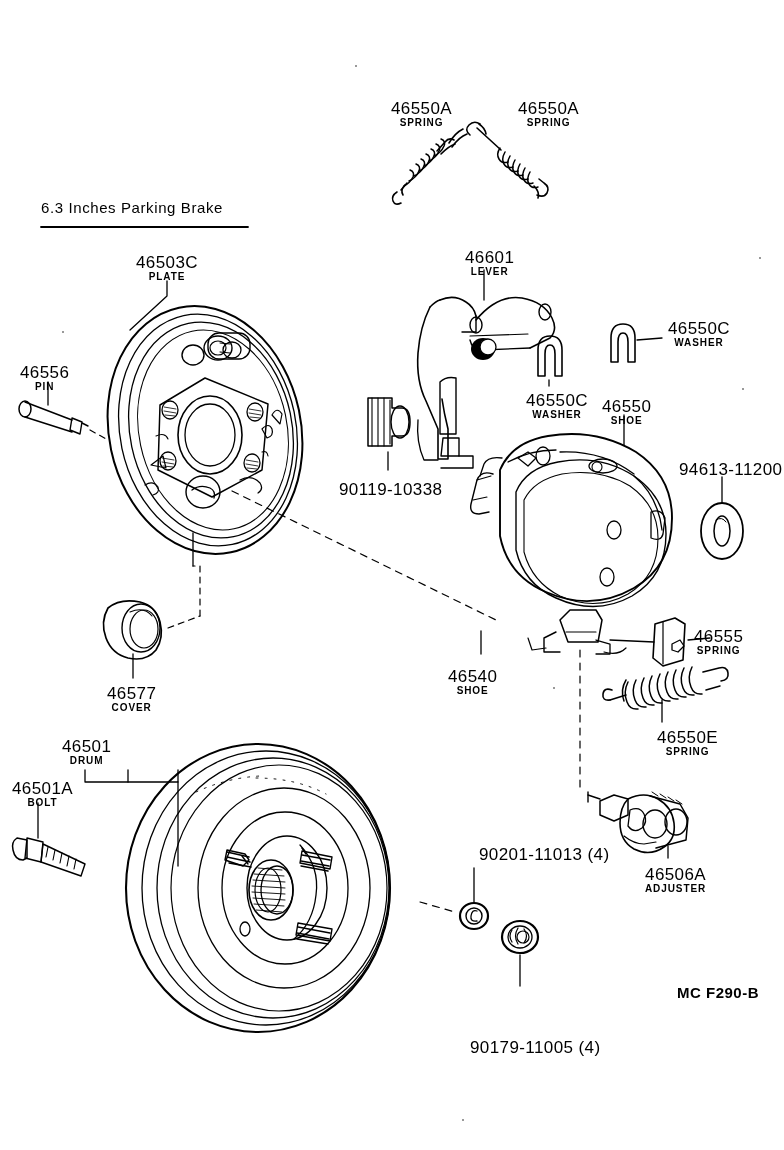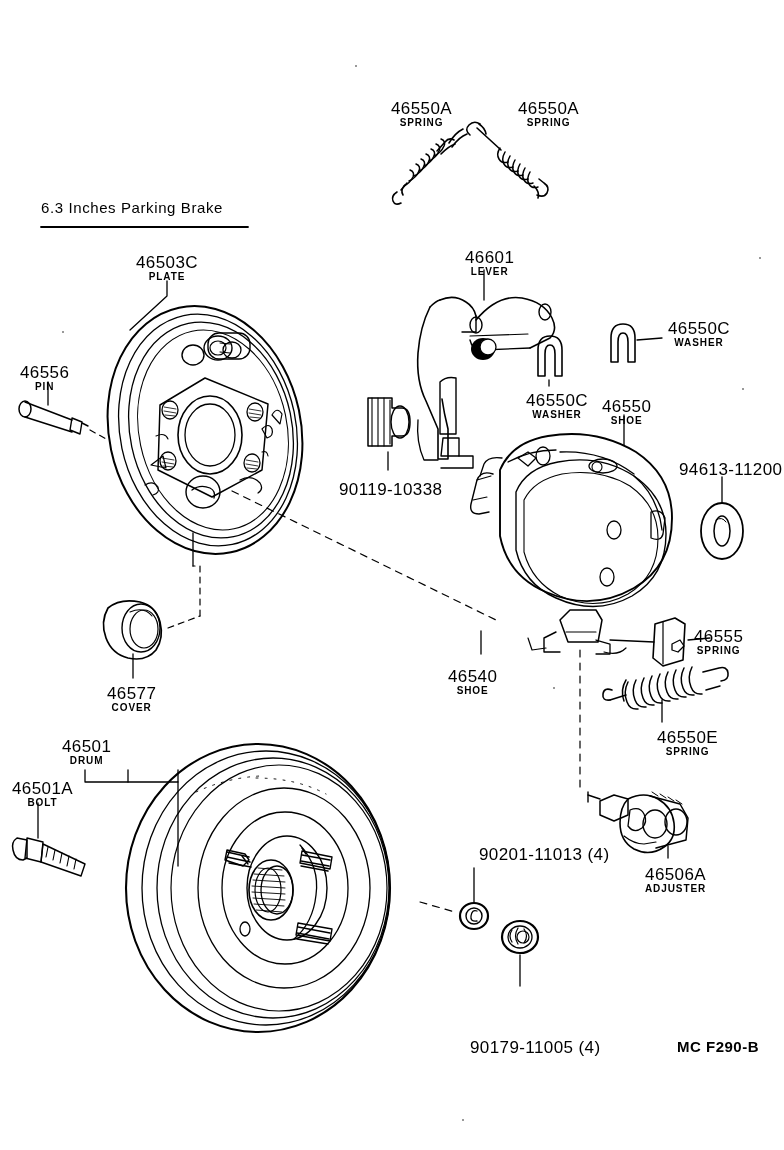--- a/index.html
+++ b/index.html
@@ -438,21 +438,21 @@
   </div>
 
   <div class="lbl left" style="left:432px;top:846px;margin-left:47px;">
     <span class="num">90201-11013 (4)</span>
   </div>
 
   <div class="lbl left" style="left:470px;top:999px;margin-top:40px;">
     <span class="num">90179-11005 (4)</span>
   </div>
 
-  <div class="footer" style="left:677px;top:1038px;">MC F290-B</div>
+  <div class="footer" style="left:677px;top:984px;">MC F290-B</div>
 
   <div class="dot" style="left:355px;top:65px;"></div>
   <div class="dot" style="left:759px;top:257px;"></div>
   <div class="dot" style="left:742px;top:388px;"></div>
   <div class="dot" style="left:62px;top:331px;"></div>
   <div class="dot" style="left:462px;top:1119px;"></div>
   <div class="dot" style="left:553px;top:687px;"></div>
 
 </div>
 

